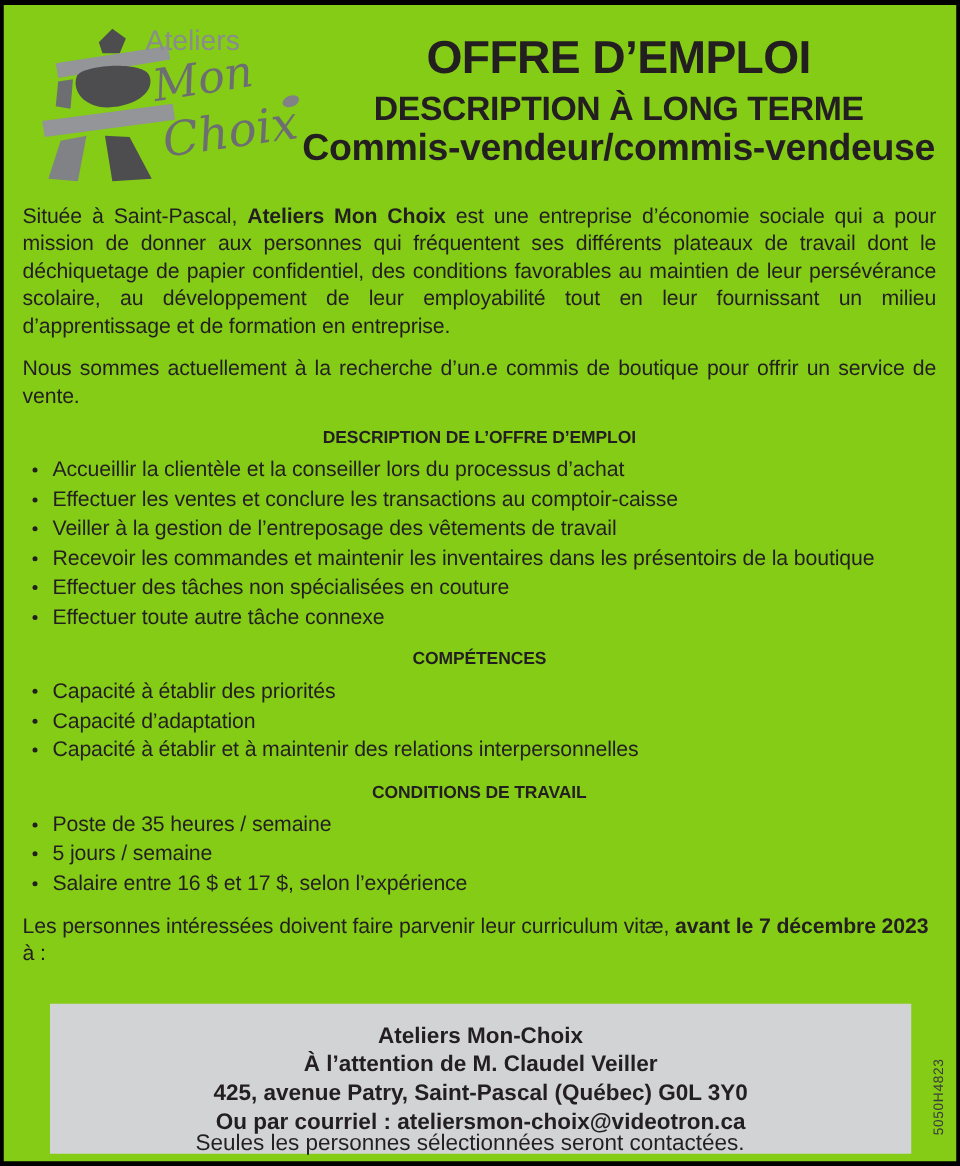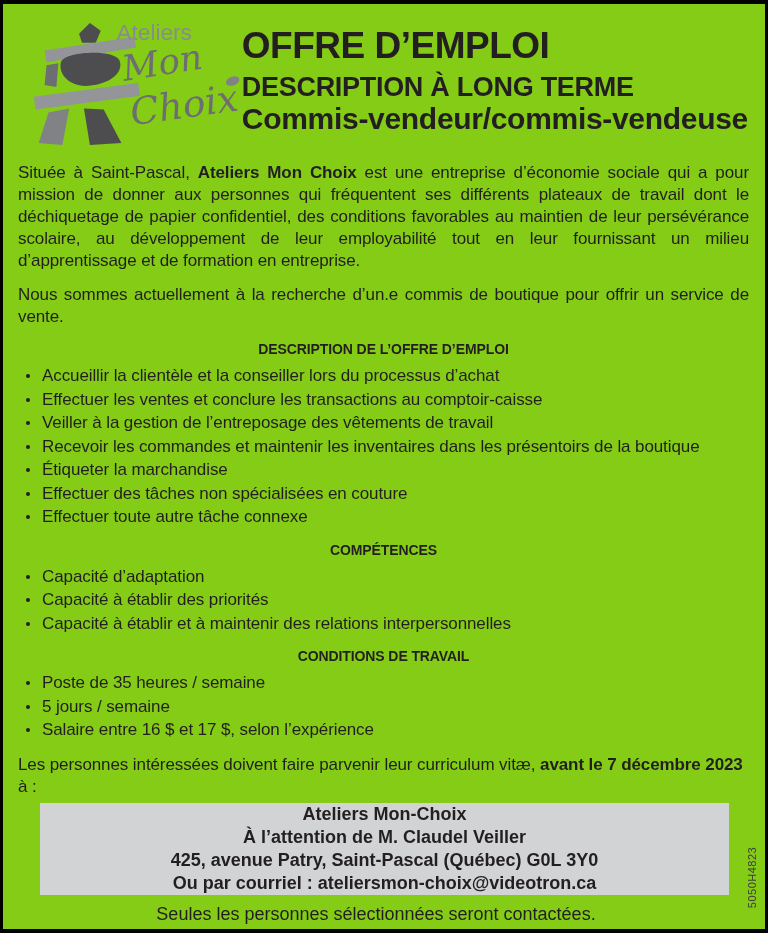--- a/index.html
+++ b/index.html
@@ -12,37 +12,37 @@
     border-top-width:4px;border-bottom-width:4px;
     font-family:"Liberation Sans","DejaVu Sans",sans-serif;
     color:#231f20;
     overflow:hidden;
   }
   
   .logo{position:absolute;left:24px;top:16px;width:238px;height:128px;}
   .logo text.brand-top{font-family:"Liberation Sans",sans-serif;font-size:23px;fill:#8a8c8e;}
   .logo text.script{font-family:"DejaVu Serif","Liberation Serif",serif;font-style:italic;fill:#6d6e71;}
   
-  .head-block{position:absolute;top:22px;right:17px;text-align:left;}
+  .head-block{position:absolute;top:22px;right:17px;text-align:center;}
   .head-title{font-size:37px;font-weight:bold;line-height:40px;letter-spacing:-0.5px;}
   .head-sub{font-size:27px;font-weight:bold;line-height:30px;margin-top:6px;letter-spacing:-0.3px;}
   .head-pos{font-size:30px;font-weight:bold;line-height:33px;letter-spacing:-0.3px;}
   
   .content{position:absolute;left:15px;right:16px;top:146px;font-size:17px;line-height:22px;letter-spacing:-0.1px;}
   .content p{margin:12px 0 9px 0;text-align:justify;}
   .content p.no-just{text-align:left;}
   .sec-h{font-size:14px;font-weight:bold;margin:10px 0 4px 0;text-align:center;}
   ul.blist{list-style:none;margin:0 0 4px 0;padding:0;}
   ul.blist li{position:relative;padding-left:24px;line-height:23.5px;}
   ul.blist li::before{content:"";position:absolute;left:8px;top:10px;width:4px;height:4px;border-radius:50%;background:#231f20;}
   .closing{margin-top:10px;}
   b{font-weight:bold;}
   
   .contact-box{
-    position:absolute;left:37px;top:799px;width:689px;height:92px;
+    position:absolute;left:37px;top:799px;width:689px;height:120px;
     background:#d1d3d4;
     display:flex;flex-direction:column;justify-content:center;
     text-align:center;font-weight:bold;font-size:18px;line-height:23px;
   }
   
   .footer-note{position:absolute;left:0;right:16px;top:900px;text-align:center;font-size:18px;}
   
   .vcode{
     position:absolute;left:712px;top:867px;width:74px;height:13px;
     transform:rotate(-90deg);
@@ -83,29 +83,28 @@
     <p><span>Située à Saint-Pascal, </span><b>Ateliers Mon Choix</b><span> est une entreprise d’économie sociale qui a pour mission de donner aux personnes qui fréquentent ses différents plateaux de travail dont le déchiquetage de papier confidentiel, des conditions favorables au maintien de leur persévérance scolaire, au développement de leur employabilité tout en leur fournissant un milieu d’apprentissage et de formation en entreprise.</span></p>
 
     <p>Nous sommes actuellement à la recherche d’un.e commis de boutique pour offrir un service de vente.</p>
 
     <div class="sec-h">DESCRIPTION DE L’OFFRE D’EMPLOI</div>
     <ul class="blist">
       <li>Accueillir la clientèle et la conseiller lors du processus d’achat</li>
       <li>Effectuer les ventes et conclure les transactions au comptoir-caisse</li>
       <li>Veiller à la gestion de l’entreposage des vêtements de travail</li>
       <li>Recevoir les commandes et maintenir les inventaires dans les présentoirs de la boutique</li>
-      <li>Étiqueter la marchandise</li>
       <li>Effectuer des tâches non spécialisées en couture</li>
       <li>Effectuer toute autre tâche connexe</li>
     </ul>
 
     <div class="sec-h">COMPÉTENCES</div>
     <ul class="blist">
+      <li>Capacité à établir des priorités</li>
       <li>Capacité d’adaptation</li>
-      <li>Capacité à établir des priorités</li>
       <li>Capacité à établir et à maintenir des relations interpersonnelles</li>
     </ul>
 
     <div class="sec-h">CONDITIONS DE TRAVAIL</div>
     <ul class="blist">
       <li>Poste de 35 heures / semaine</li>
       <li>5 jours / semaine</li>
       <li>Salaire entre 16 $ et 17 $, selon l’expérience</li>
     </ul>
 

